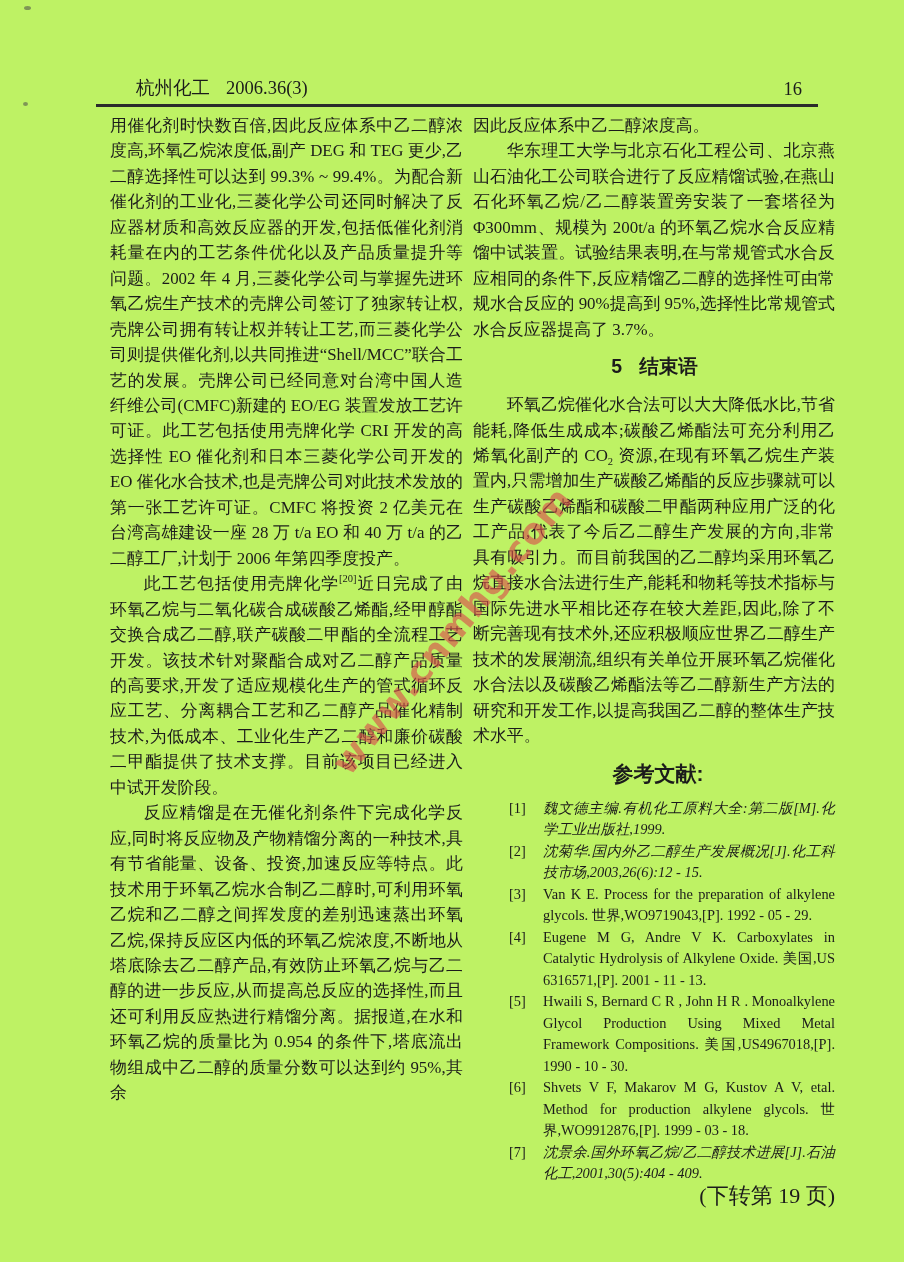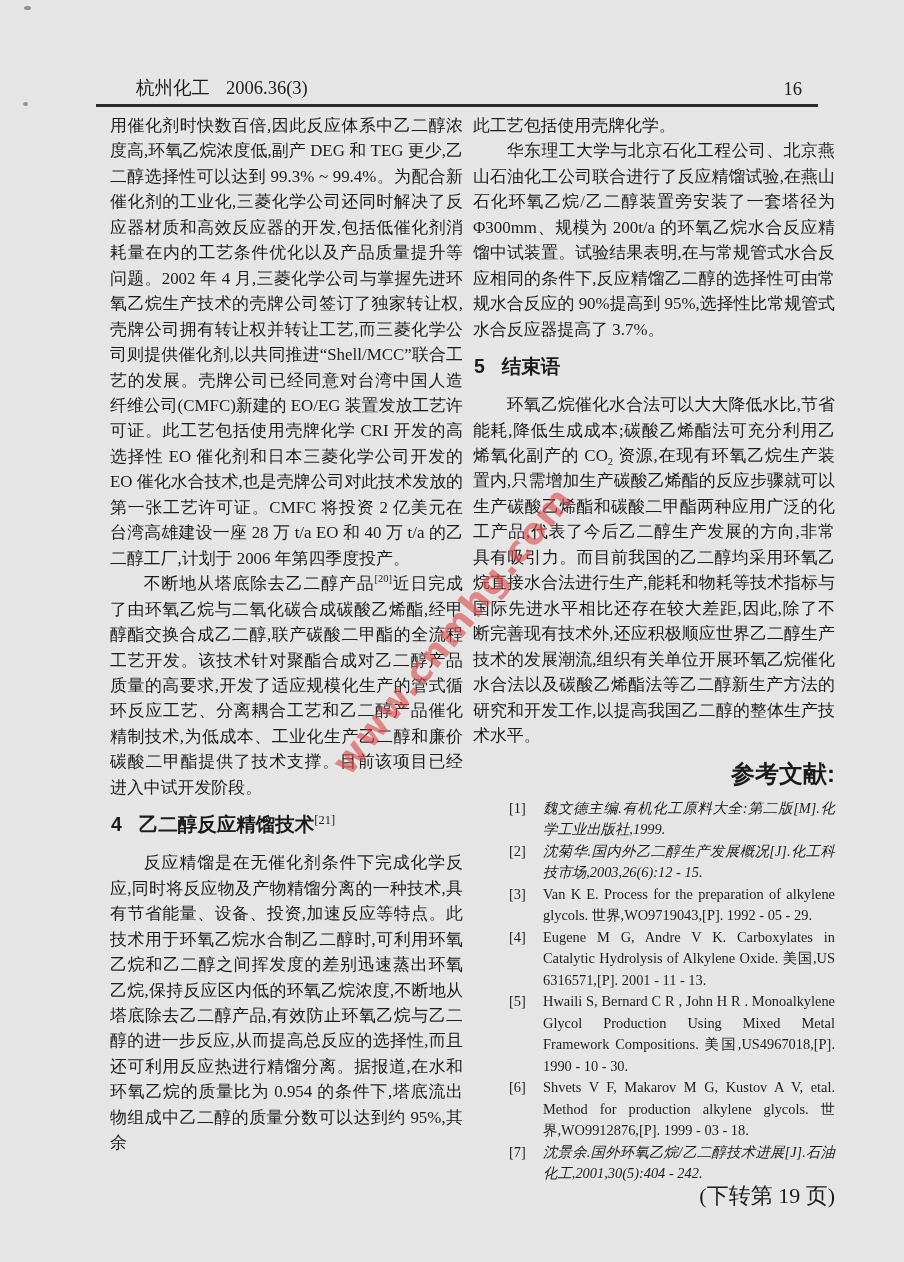--- a/index.html
+++ b/index.html
@@ -1,16 +1,16 @@
 <!DOCTYPE html>
 <html><head>
 <meta charset="utf-8">
 <style>
   html,body{margin:0;padding:0;background:#fbfbf8;}
-  .page{position:relative;width:904px;height:1262px;background:#e5e5e5;overflow:hidden;
+  .page{position:relative;width:904px;height:1262px;background:#bef264;overflow:hidden;
         font-family:"Liberation Serif","DejaVu Serif",serif;color:#1b1b1b;}
 
   
   .header{position:absolute;left:96px;top:68px;width:722px;height:32px;
           border-bottom:3px solid #2b2b2b;display:flex;justify-content:space-between;
           align-items:flex-end;padding-bottom:4px;font-size:18.5px;}
   .header-left{margin-left:40px;}
   .header .issue{margin-left:16px;}
   .header .pagenum{margin-right:16px;}
 
@@ -18,27 +18,27 @@
   .col{position:absolute;top:113px;font-size:16.9px;line-height:25.45px;text-align:justify;}
   .col-left{left:110px;width:353px;}
   .col-right{left:473px;width:362px;}
   .col p{margin:0;}
   .indent{text-indent:2em;}
 
   sup.cite{font-size:10.5px;vertical-align:super;line-height:0;}
   sub.chem{font-size:10.5px;line-height:0;}
 
   .sec-heading{font-family:"Liberation Sans","DejaVu Sans",sans-serif;font-weight:bold;
-               font-size:19.5px;line-height:26px;text-align:left;margin:11px 0 13px 1px;}
+               font-size:19.5px;line-height:26px;text-align:center;margin:11px 0 13px 1px;}
   .sec-heading .sec-num{margin-right:17px;}
   .sec-heading sup.cite{font-family:"Liberation Serif","DejaVu Serif",serif;
                         font-weight:normal;font-size:12.5px;}
 
   .refs-heading{font-family:"Liberation Sans","DejaVu Sans",sans-serif;font-weight:bold;
-                font-size:24px;text-align:right;margin:13px 0 11px 8px;}
+                font-size:21px;text-align:center;margin:13px 0 11px 8px;}
 
   .refs{font-size:14.4px;line-height:21.5px;}
   .ref{display:flex;padding-left:36px;}
   .ref-num{flex:none;width:34px;font-style:normal;}
   .ref-body{flex:1;text-align:justify;}
   .ref.cn .ref-body{font-style:italic;}
   .cont-note{float:right;font-style:normal;font-size:22px;
              font-family:"Liberation Serif","DejaVu Serif",serif;}
 
   
@@ -63,27 +63,26 @@
 
   <div class="header">
     <span class="header-left">
       <span>杭州化工</span><span class="issue">2006.36(3)</span>
     </span>
     <span class="pagenum">16</span>
   </div>
 
   <div class="col col-left">
     <p>用催化剂时快数百倍,因此反应体系中乙二醇浓度高,环氧乙烷浓度低,副产 DEG 和 TEG 更少,乙二醇选择性可以达到 99.3% ~ 99.4%。为配合新催化剂的工业化,三菱化学公司还同时解决了反应器材质和高效反应器的开发,包括低催化剂消耗量在内的工艺条件优化以及产品质量提升等问题。2002 年 4 月,三菱化学公司与掌握先进环氧乙烷生产技术的壳牌公司签订了独家转让权,壳牌公司拥有转让权并转让工艺,而三菱化学公司则提供催化剂,以共同推进“Shell/MCC”联合工艺的发展。壳牌公司已经同意对台湾中国人造纤维公司(CMFC)新建的 EO/EG 装置发放工艺许可证。此工艺包括使用壳牌化学 CRI 开发的高选择性 EO 催化剂和日本三菱化学公司开发的 EO 催化水合技术,也是壳牌公司对此技术发放的第一张工艺许可证。CMFC 将投资 2 亿美元在台湾高雄建设一座 28 万 t/a EO 和 40 万 t/a 的乙二醇工厂,计划于 2006 年第四季度投产。</p>
-    <p class="indent"><span>不断地从塔底除去乙二醇产品</span><sup class="cite">[20]</sup><span>近日完成了由环氧乙烷与二氧化碳合成碳酸乙烯酯,经甲醇酯交换合成乙二醇,联产碳酸二甲酯的全流程工艺开发。该技术针对聚酯合成对乙二醇产品质量的高要求,开发了适应规模化生产的管式循环反应工艺、分离耦合工艺和乙二醇产品催化精制技术,为低成本、工业化生产乙二醇和廉价碳酸二甲酯提供了技术支撑。目前该项目已经进入中试开发阶段。</span></p>
-    <h3 class="sec-heading"><span class="sec-num">4</span><span>乙二醇反应精馏技术</span><sup class="cite">[21]</sup></h3>
+    <p class="indent"><span>此工艺包括使用壳牌化学</span><sup class="cite">[20]</sup><span>近日完成了由环氧乙烷与二氧化碳合成碳酸乙烯酯,经甲醇酯交换合成乙二醇,联产碳酸二甲酯的全流程工艺开发。该技术针对聚酯合成对乙二醇产品质量的高要求,开发了适应规模化生产的管式循环反应工艺、分离耦合工艺和乙二醇产品催化精制技术,为低成本、工业化生产乙二醇和廉价碳酸二甲酯提供了技术支撑。目前该项目已经进入中试开发阶段。</span></p>
     <p class="indent">反应精馏是在无催化剂条件下完成化学反应,同时将反应物及产物精馏分离的一种技术,具有节省能量、设备、投资,加速反应等特点。此技术用于环氧乙烷水合制乙二醇时,可利用环氧乙烷和乙二醇之间挥发度的差别迅速蒸出环氧乙烷,保持反应区内低的环氧乙烷浓度,不断地从塔底除去乙二醇产品,有效防止环氧乙烷与乙二醇的进一步反应,从而提高总反应的选择性,而且还可利用反应热进行精馏分离。据报道,在水和环氧乙烷的质量比为 0.954 的条件下,塔底流出物组成中乙二醇的质量分数可以达到约 95%,其余</p>
   </div>
 
   <div class="col col-right">
-    <p>此工艺包括使用壳牌化学。</p>
+    <p>因此反应体系中乙二醇浓度高。</p>
     <p class="indent">华东理工大学与北京石化工程公司、北京燕山石油化工公司联合进行了反应精馏试验,在燕山石化环氧乙烷/乙二醇装置旁安装了一套塔径为 Φ300mm、规模为 200t/a 的环氧乙烷水合反应精馏中试装置。试验结果表明,在与常规管式水合反应相同的条件下,反应精馏乙二醇的选择性可由常规水合反应的 90%提高到 95%,选择性比常规管式水合反应器提高了 3.7%。</p>
     <h3 class="sec-heading"><span class="sec-num">5</span><span>结束语</span></h3>
     <p class="indent"><span>环氧乙烷催化水合法可以大大降低水比,节省能耗,降低生成成本;碳酸乙烯酯法可充分利用乙烯氧化副产的 CO</span><sub class="chem">2</sub><span> 资源,在现有环氧乙烷生产装置内,只需增加生产碳酸乙烯酯的反应步骤就可以生产碳酸乙烯酯和碳酸二甲酯两种应用广泛的化工产品,代表了今后乙二醇生产发展的方向,非常具有吸引力。而目前我国的乙二醇均采用环氧乙烷直接水合法进行生产,能耗和物耗等技术指标与国际先进水平相比还存在较大差距,因此,除了不断完善现有技术外,还应积极顺应世界乙二醇生产技术的发展潮流,组织有关单位开展环氧乙烷催化水合法以及碳酸乙烯酯法等乙二醇新生产方法的研究和开发工作,以提高我国乙二醇的整体生产技术水平。</span></p>
 
     <h4 class="refs-heading">参考文献:</h4>
 
     <div class="refs">
       <div class="ref cn">
         <span class="ref-num">[1]</span>
         <span class="ref-body">魏文德主编.有机化工原料大全:第二版[M].化学工业出版社,1999.</span>
@@ -103,20 +102,20 @@
       <div class="ref">
         <span class="ref-num">[5]</span>
         <span class="ref-body">Hwaili S, Bernard C R , John H R . Monoalkylene Glycol Production Using Mixed Metal Framework Compositions. 美国,US4967018,[P]. 1990 - 10 - 30.</span>
       </div>
       <div class="ref">
         <span class="ref-num">[6]</span>
         <span class="ref-body">Shvets V F, Makarov M G, Kustov A V, etal. Method for production alkylene glycols. 世界,WO9912876,[P]. 1999 - 03 - 18.</span>
       </div>
       <div class="ref cn">
         <span class="ref-num">[7]</span>
-        <span class="ref-body"><span>沈景余.国外环氧乙烷/乙二醇技术进展[J].石油化工,2001,30(5):404 - 242.</span><span class="cont-note">(下转第 19 页)</span></span>
+        <span class="ref-body"><span>沈景余.国外环氧乙烷/乙二醇技术进展[J].石油化工,2001,30(5):404 - 409.</span><span class="cont-note">(下转第 19 页)</span></span>
       </div>
     </div>
   </div>
 
   <div class="watermark">www.cnmhg.com</div>
 
 </div>
 
 </body></html>

